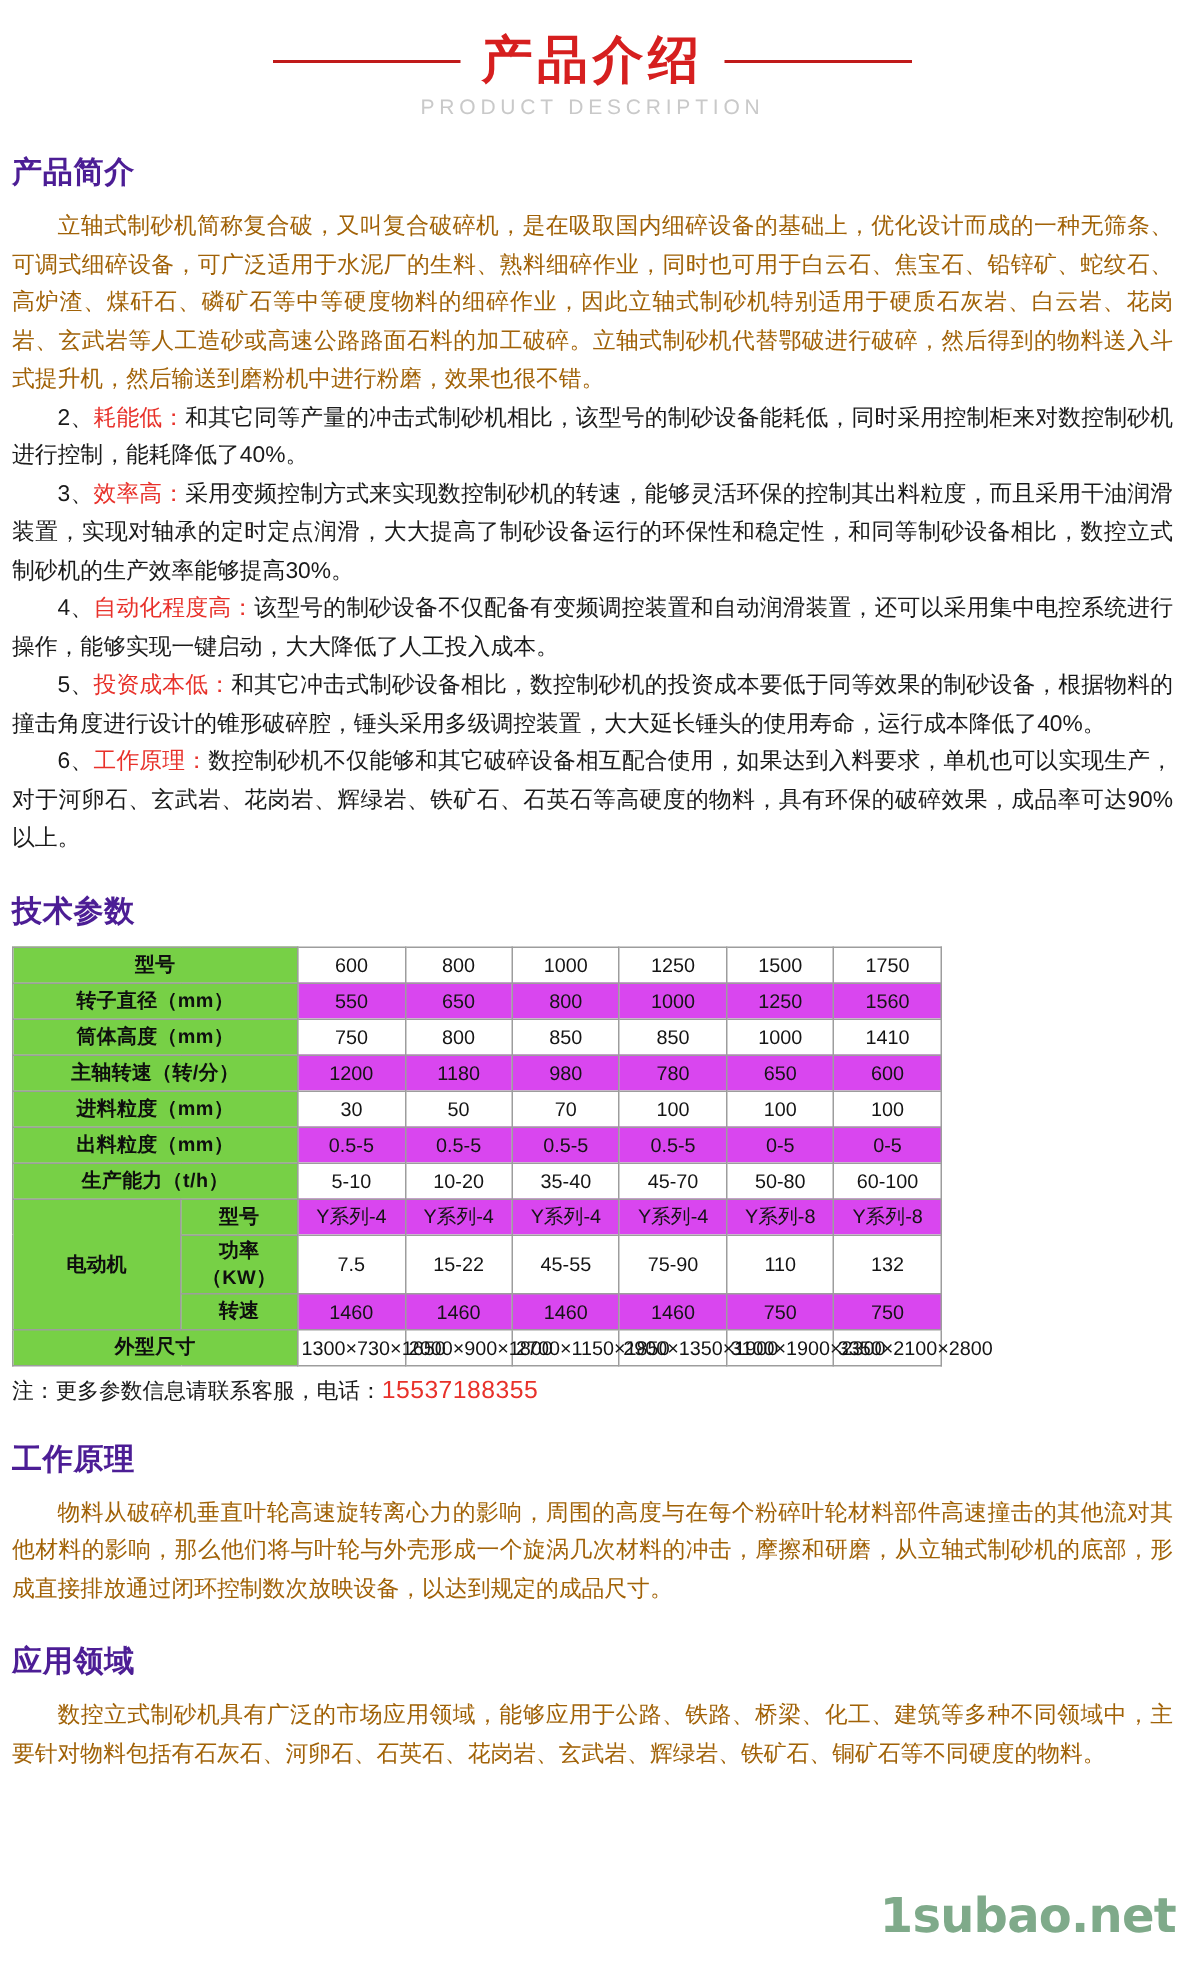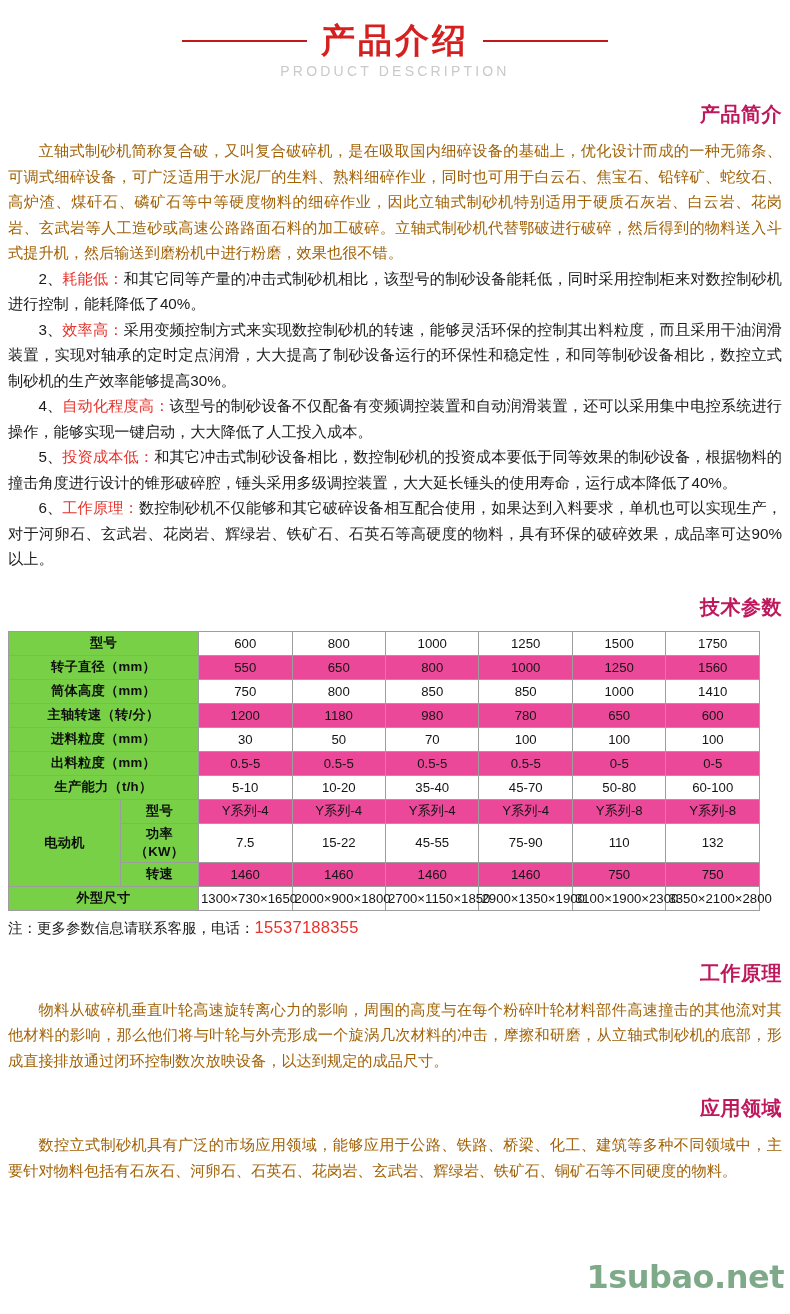--- a/index.html
+++ b/index.html
@@ -50,24 +50,23 @@
 
   
   .wrap {
     padding: 0 8px;
     box-sizing: border-box;
     width: 790px;
   }
   h2.section-heading {
     font-size: 20px;
     font-weight: bold;
-    color: #be185d;
+    color: #4c1d95;
     margin: 22px 0 10px 0;
     letter-spacing: 0.5px;
-    text-align: right;
   }
   p.body-text {
     font-size: 15.2px;
     line-height: 25.5px;
     margin: 0;
     text-align: justify;
     text-justify: inter-ideograph;
     text-indent: 2em;
     color: #a16207;
   }
@@ -80,41 +79,41 @@
     text-indent: 2em;
     color: #1a1a1a;
   }
   .feature .label {
     color: #e8312a;
   }
 
   
   table.spec {
     border-collapse: collapse;
-    width: 752px;
+    width: 620px;
     margin-top: 6px;
     table-layout: fixed;
     font-size: 13.2px;
   }
   table.spec td {
     border: 1px solid #9d9d9d;
     text-align: center;
     height: 21px;
     padding: 1px 2px;
     color: #141414;
     background: #ffffff;
   }
   table.spec td.hd {
     background: #77d046;
     font-weight: bold;
     color: #0e0e0e;
     letter-spacing: 0.3px;
   }
   table.spec tr.alt td.val {
-    background: #ec4899;
+    background: #d946ef;
   }
   .col-label { width: 112px; }
   .col-sub   { width: 78px; }
 
   .note {
     font-size: 14.5px;
     margin: 7px 0 0 0;
     color: #1a1a1a;
   }
   .note .phone {

